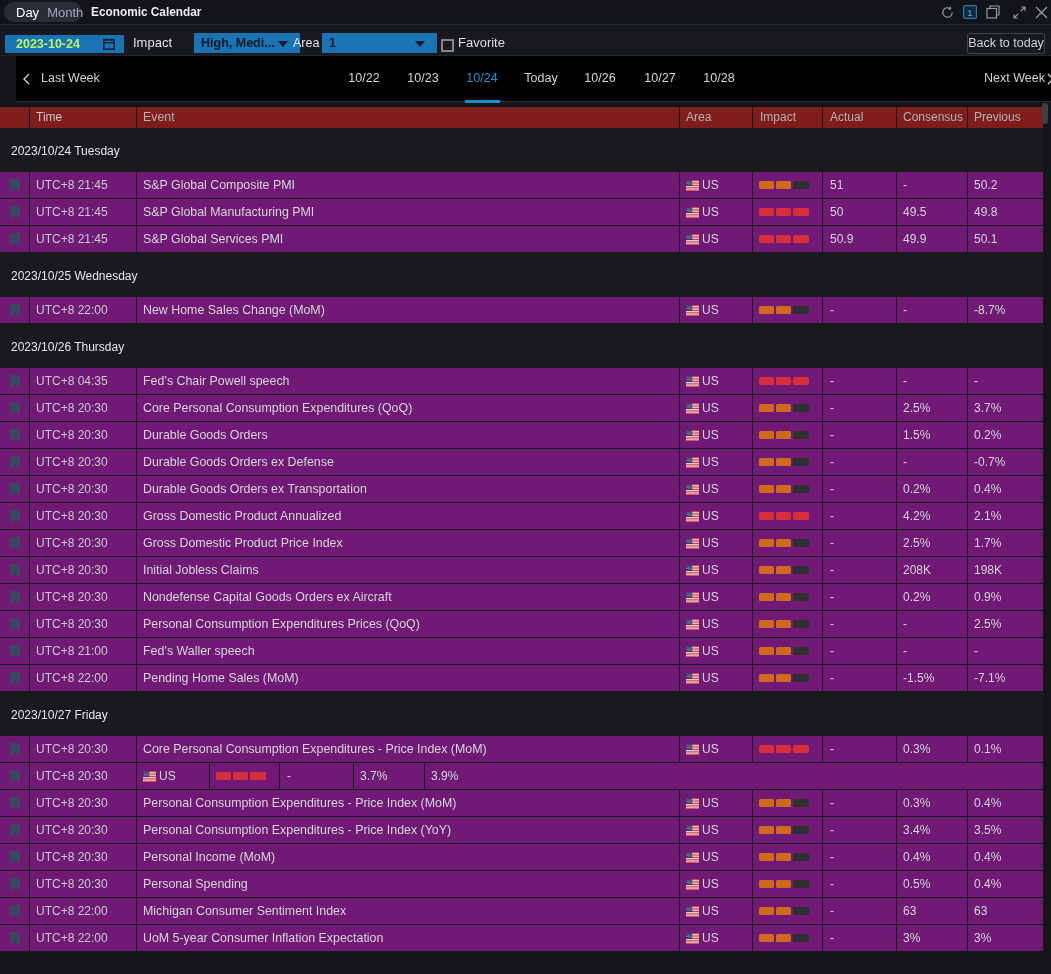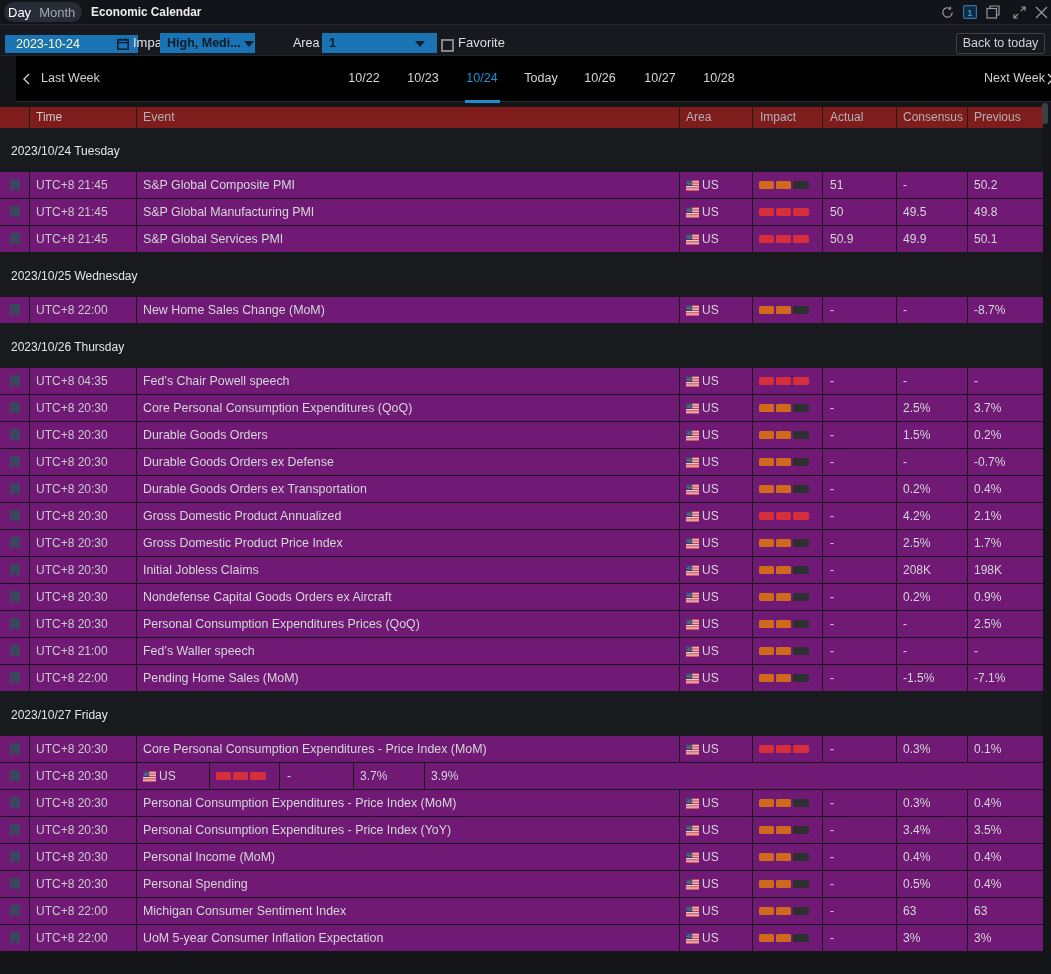--- a/index.html
+++ b/index.html
@@ -1,32 +1,32 @@
 <!DOCTYPE html>
 <html><head><meta charset="utf-8"><style>
 *{margin:0;padding:0;box-sizing:border-box}
 html,body{width:1051px;height:974px;overflow:hidden}
 body{background:#141519;font-family:"Liberation Sans",sans-serif;position:relative}
 
 #topbar{position:absolute;left:0;top:0;width:1051px;height:25px;background:#121419;border-bottom:1px solid #242a33}
 #pill{position:absolute;left:4px;top:2px;width:78px;height:20px;background:#272c37;border-radius:10px;display:flex;align-items:center}
-#pill .day{color:#fff;font-size:13px;margin-left:4px}
+#pill .day{color:#fff;font-size:13px;margin-left:12px}
 #pill .mon{color:#a4a8b2;font-size:13px;margin-left:8px}
 #ttl{position:absolute;left:91px;top:0;height:24px;line-height:24px;color:#eceded;font-weight:bold;font-size:13px;transform:scaleX(.91);transform-origin:0 50%}
 .tico{position:absolute;top:0;height:24px;display:flex;align-items:center;justify-content:center;width:16px}
 
 #fbar{position:absolute;left:0;top:25px;width:1051px;height:31px;background:#17191e;border-bottom:1px solid #20242b}
-#dateinp{position:absolute;left:5px;top:10px;width:133px;height:18px;background:#1a74b4;color:#fef9c3;font-size:12.5px;font-weight:normal;line-height:18px;padding-left:11px}
+#dateinp{position:absolute;left:5px;top:10px;width:119px;height:18px;background:#1a74b4;color:#bef264;font-size:12.5px;font-weight:bold;line-height:18px;padding-left:11px}
 #dateinp svg{position:absolute;right:9px;top:3px}
 .flbl{position:absolute;top:7px;height:22px;line-height:22px;color:#e3e4e7;font-size:13px}
 .fsel{position:absolute;top:8px;height:20px;background:#1a74b4;color:#0e1b28;font-size:12.5px;font-weight:bold;line-height:20px;padding-left:7px}
 .fsel .car{position:absolute;top:8px;width:0;height:0;border-left:5px solid transparent;border-right:5px solid transparent;border-top:6px solid #111d2a}
 #chk{position:absolute;left:441px;top:14px;width:13px;height:13px;border:2px solid #83868d}
 #favlbl{position:absolute;left:458px;top:7px;height:22px;line-height:22px;color:#dcdde0;font-size:13px}
-#backbtn{position:absolute;right:6px;top:8px;width:89px;height:21px;border:1px solid #3e4146;border-radius:2px;color:#d2d3d6;font-size:12.5px;text-align:center;line-height:19px}
+#backbtn{position:absolute;right:6px;top:8px;width:78px;height:21px;border:1px solid #3e4146;border-radius:2px;color:#d2d3d6;font-size:12.5px;text-align:center;line-height:19px}
 
 #nav{position:absolute;left:16px;top:56px;width:1051px;height:46px;background:#000000;border-bottom:1px solid #232a34}
 .navtxt{position:absolute;top:0;height:45px;line-height:45px;font-size:12.5px;color:#ced1d5}
 .tab{position:absolute;top:0;height:45px;line-height:45px;font-size:12.5px;color:#d4d6d9;transform:translateX(-50%)}
 .tab.on{color:#2290d6}
 #under{position:absolute;left:449px;top:44px;width:35px;height:3px;background:#1f8bd0}
 
 #thead{position:absolute;left:0;top:107px;width:1043px;height:21px;background:#7f1d1d;display:flex}
 #thead .c{color:#b0b1b5;font-size:12px;line-height:21px;border-right:1px solid #1b1b1e}
 #tbl{position:absolute;left:0;top:128px;width:1043px}
@@ -86,21 +86,21 @@
       </svg>
     </div>
 
 </div>
 <div id="fbar">
   <div id="dateinp">2023-10-24<svg width="12" height="12" viewBox="0 0 12 12" fill="none" stroke="#0d1724" stroke-width="1.4">
         <rect x="0.8" y="1.8" width="10.4" height="9.4"></rect>
         <path d="M0.8 4.6 H11.2 M3.3 0.5 V2.8 M8.7 0.5 V2.8"></path>
       </svg></div>
   <div class="flbl" style="left:133px">Impact</div>
-  <div class="fsel" style="left:160px;width:95px">High,  Medi...<span class="car" style="left:84px"></span></div>
+  <div class="fsel" style="left:194px;width:106px">High,  Medi...<span class="car" style="left:84px"></span></div>
   <div class="flbl" style="left:293px;font-size:12.5px">Area</div>
   <div class="fsel" style="left:322px;width:115px">1<span class="car" style="left:93px"></span></div>
   <div id="chk"></div>
   <div id="favlbl">Favorite</div>
   <div id="backbtn">Back to today</div>
 </div>
 <div id="nav">
   <svg style="position:absolute;left:6px;top:17px" width="9" height="12" viewBox="0 0 9 12" fill="none" stroke="#c9ccd0" stroke-width="1.4">
       <path d="M7 1 L2 6 L7 11"></path>
     </svg>

